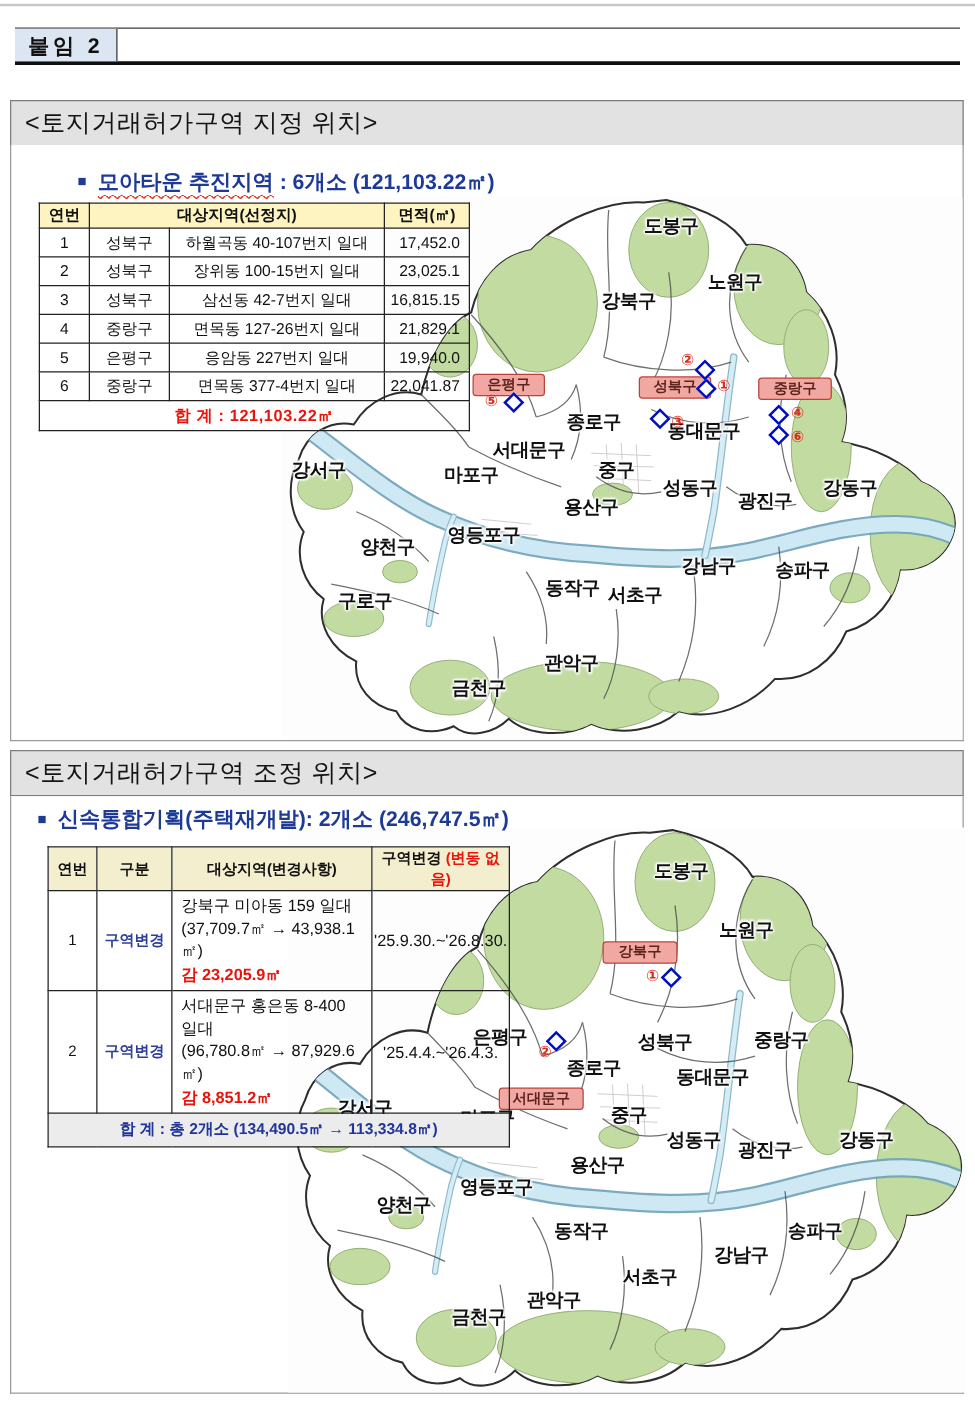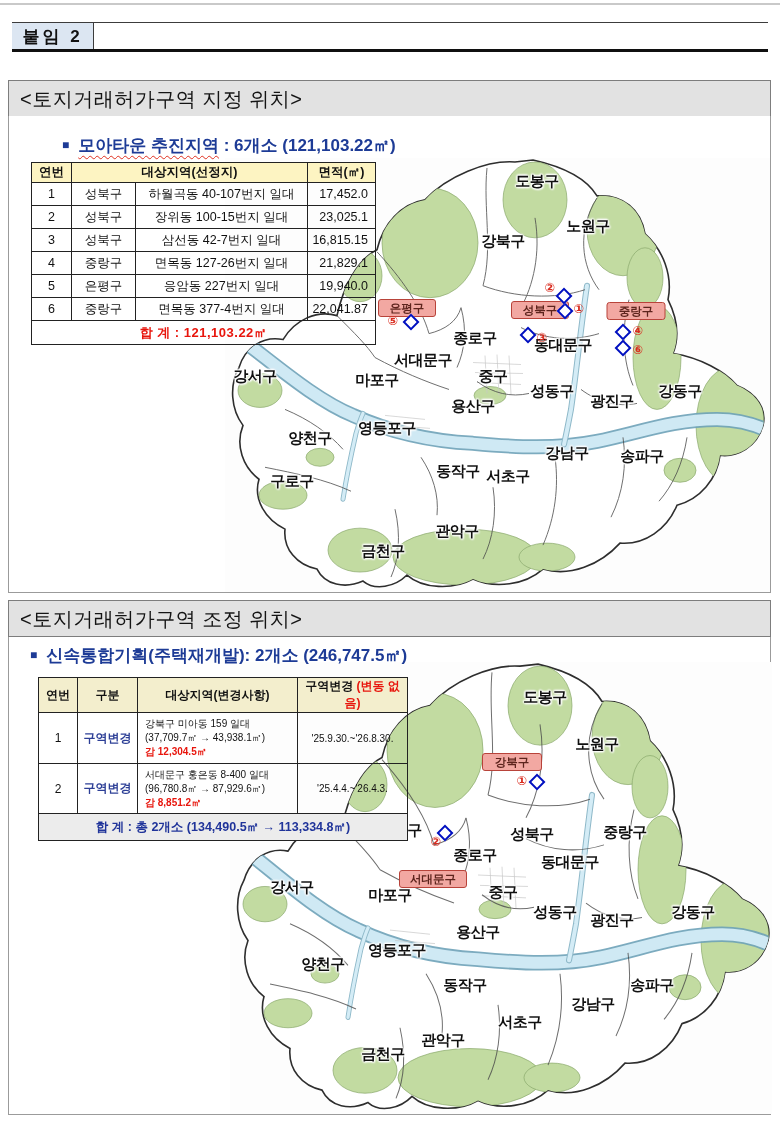--- a/index.html
+++ b/index.html
@@ -32,21 +32,21 @@
   table.doc{position:absolute;border-collapse:collapse;table-layout:fixed;background:transparent;z-index:10;}
   table.doc th,table.doc td{border:1.4px solid #222;text-align:center;padding:0;overflow:hidden;}
   table.t1{left:31px;top:162px;}
   .t1 th{background:#fdf4c2;height:19px;font-size:12.5px;font-weight:700;}
   .t1 td{height:22px;font-size:12.5px;font-weight:500;}
   .t1 td.num{text-align:right;padding-right:7px;font-weight:400;}
   .t1 tr.total td{color:#e8150c;font-weight:800;font-size:13px;height:23px;letter-spacing:0.5px;}
   table.t2{left:38px;top:677px;}
   .t2 th{background:#f3eecd;height:23px;font-size:12px;font-weight:700;}
   .t2 th .red{color:#e8150c;}
-  .t2 td{font-size:10px;}
+  .t2 td{font-size:13px;}
   .t2 td.type{color:#2d3f96;font-weight:700;font-size:12px;}
   .t2 td.no{font-size:12px;}
   .t2 td.area{text-align:left;padding:3px 7px;line-height:1.4;}
   .t2 .redline{color:#e8150c;font-weight:700;}
   .t2 tr.total td{color:#20349a;font-weight:800;font-size:12.5px;background:#ececec;height:26px;}
 </style>
 </head>
 <body>
 
 <div class="topline"></div>
@@ -334,21 +334,21 @@
         <th><span>구역변경 </span><span class="red">(변동 없음)</span></th>
       </tr>
     </thead>
     <tbody>
       <tr style="height: 51px;">
         <td class="no">1</td>
         <td class="type">구역변경</td>
         <td class="area">
           <div>강북구 미아동 159 일대</div>
           <div>(37,709.7㎡ → 43,938.1㎡)</div>
-          <div class="redline">감  12,304.5㎡</div>
+          <div class="redline">감  23,205.9㎡</div>
         </td>
         <td>'25.9.30.~'26.8.30.</td>
       </tr>
       <tr style="height: 50px;">
         <td class="no">2</td>
         <td class="type">구역변경</td>
         <td class="area">
           <div>서대문구 홍은동 8-400 일대</div>
           <div>(96,780.8㎡ → 87,929.6㎡)</div>
           <div class="redline">감 8,851.2㎡</div>

